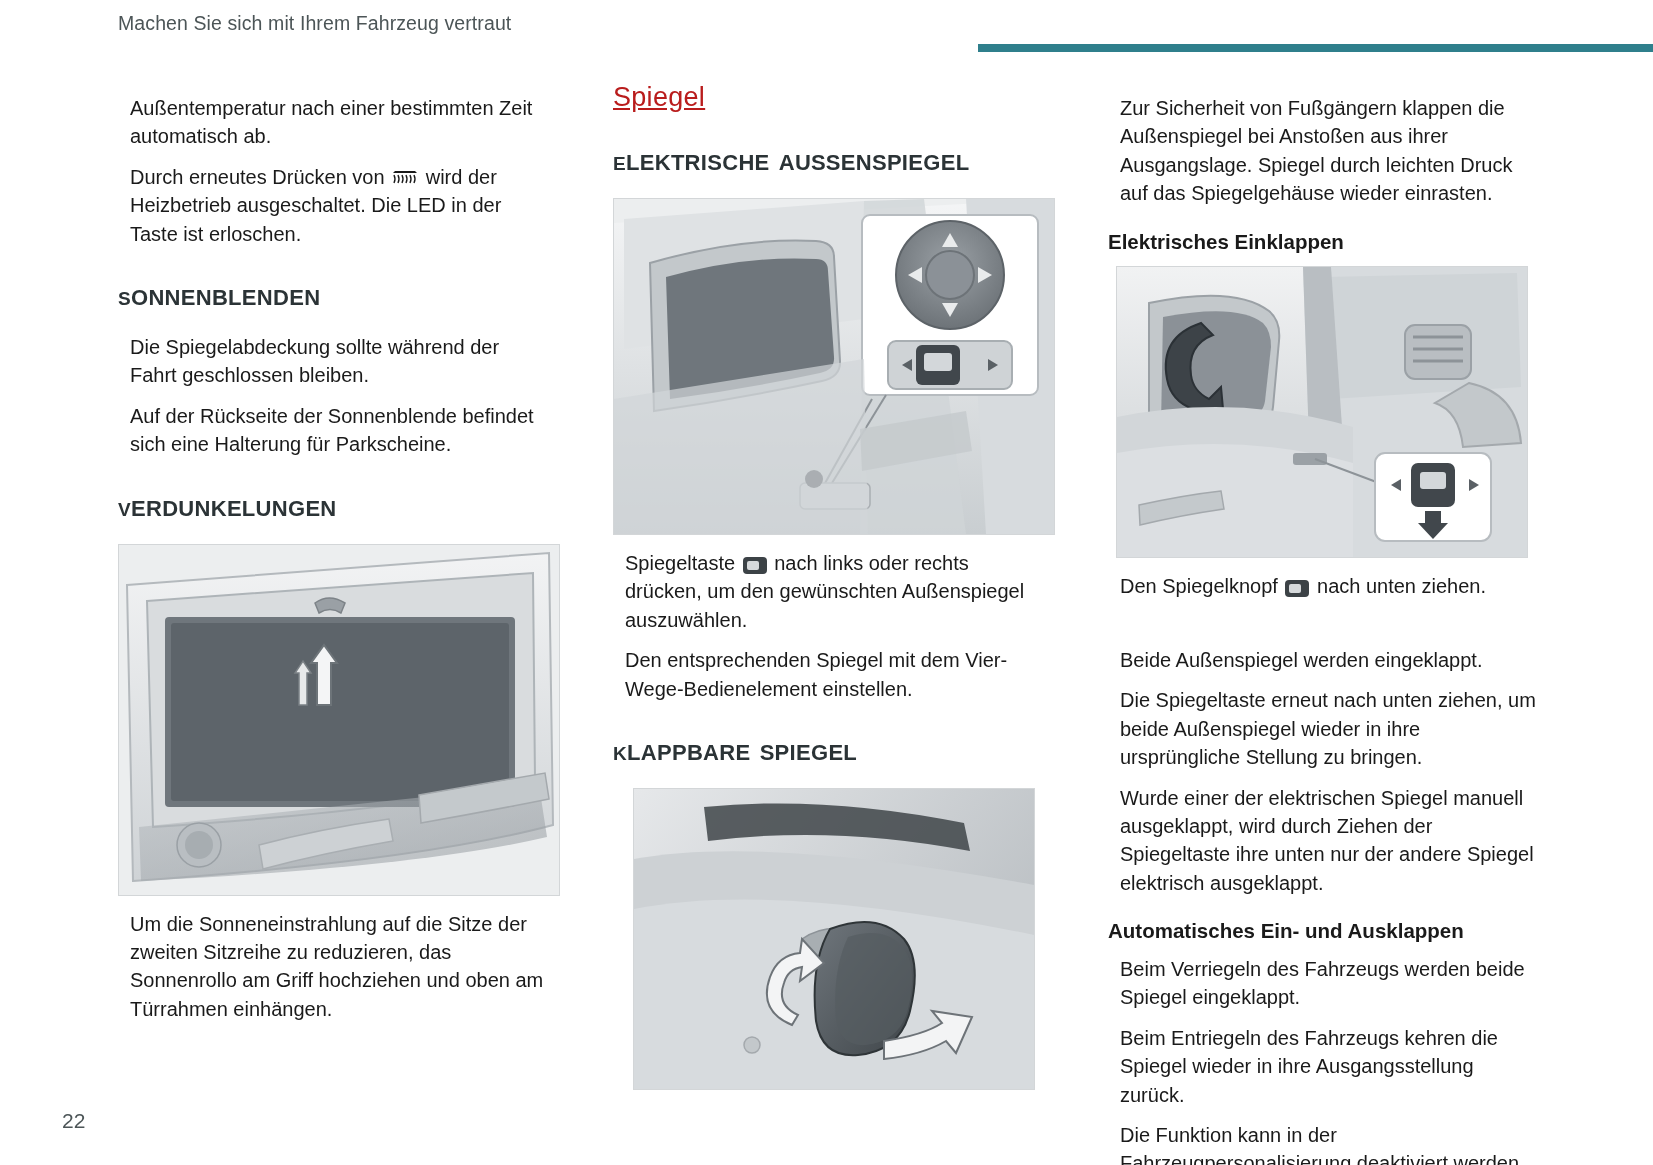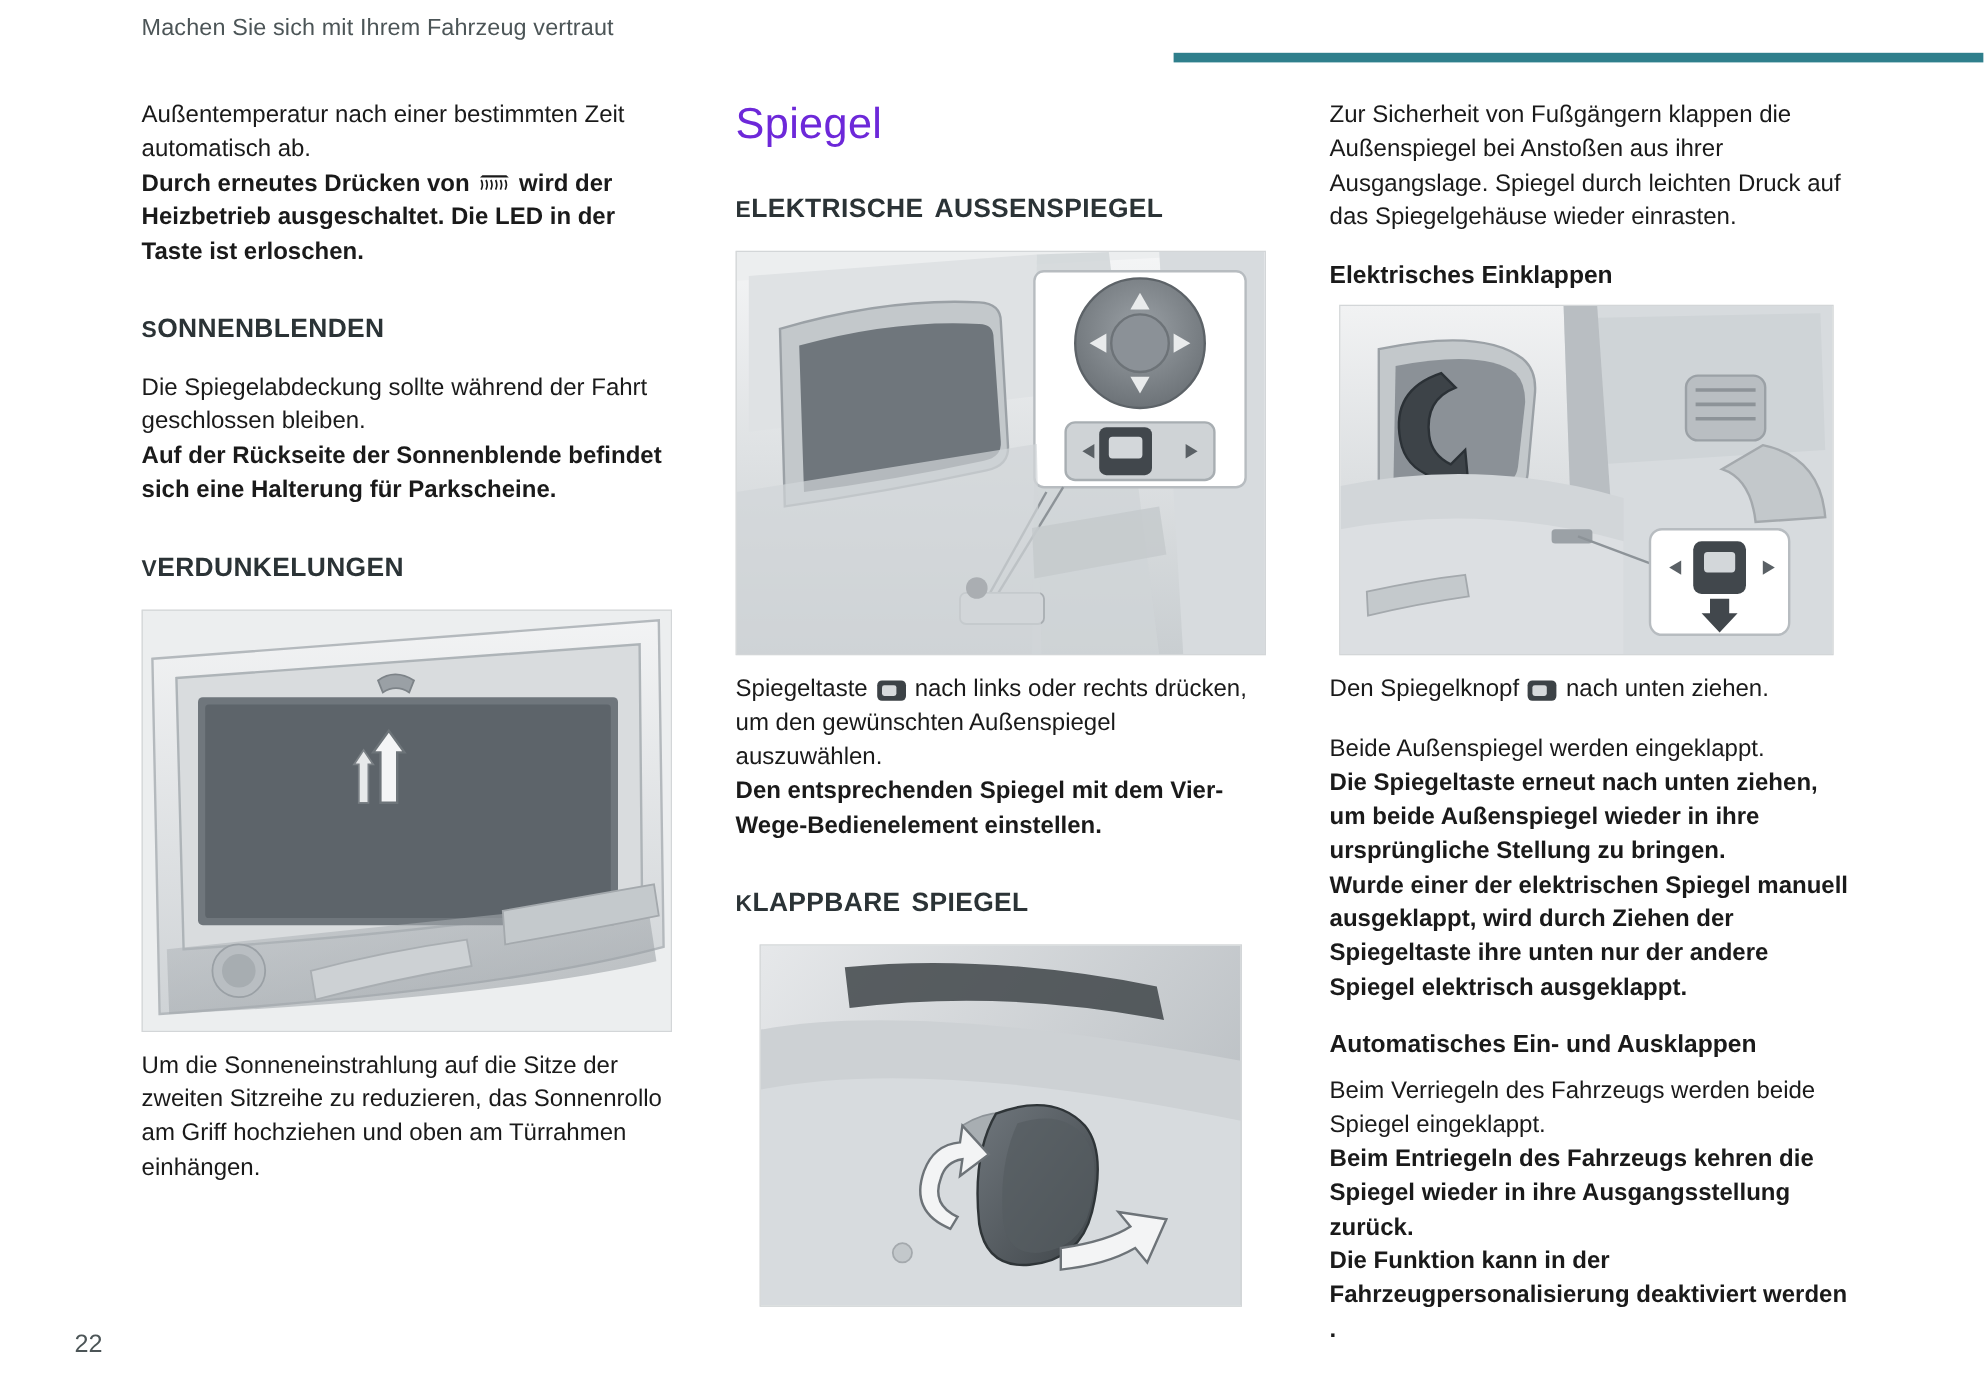--- a/index.html
+++ b/index.html
@@ -47,33 +47,34 @@
     display: flex;
     gap: 55px;
   }
   .col {
     width: 440px;
   }
   .col.col2 { width: 440px; }
   .col.col3 { width: 450px; }
 
   p {
-    margin: 0;
+    margin: 12px;
     font-size: 20px;
     line-height: 1.42;
     color: #1a1a1a;
   }
-  p + p { margin-top: 0px; font-weight: bold; }
+  p + p { margin-top: 0px; }
 
   .h-section {
-    font-size: 36px;
-    color: #6d28d9;
+    font-size: 27px;
+    color: #b91c1c;
     font-weight: 400;
     margin: 0 0 16px 0;
     letter-spacing: 0.3px;
+    text-decoration: underline;
   }
   .h-smallcaps {
     font-size: 32px;
     font-weight: bold;
     color: #2b3336;
     margin: 28px 0 20px 0;
     letter-spacing: 0.3px;
     font-variant: small-caps;
     text-transform: lowercase;
   }

